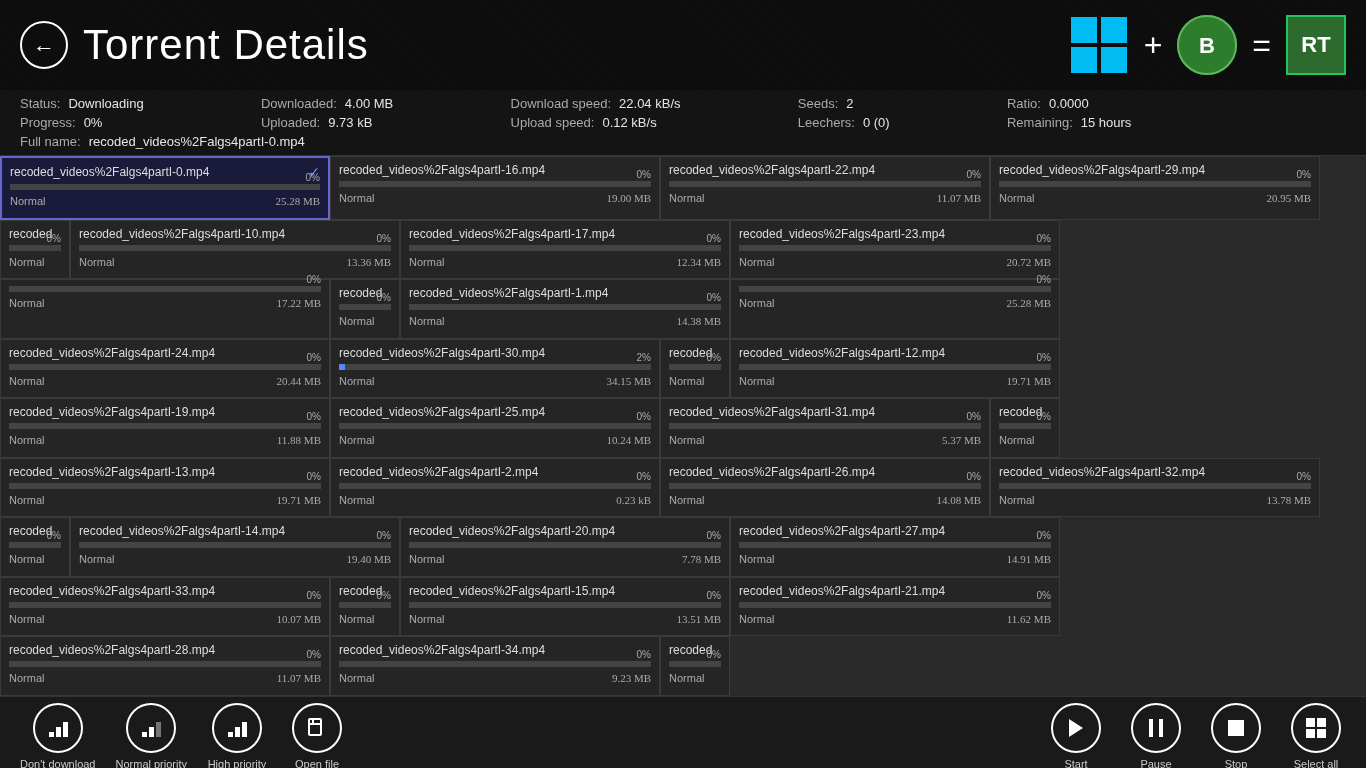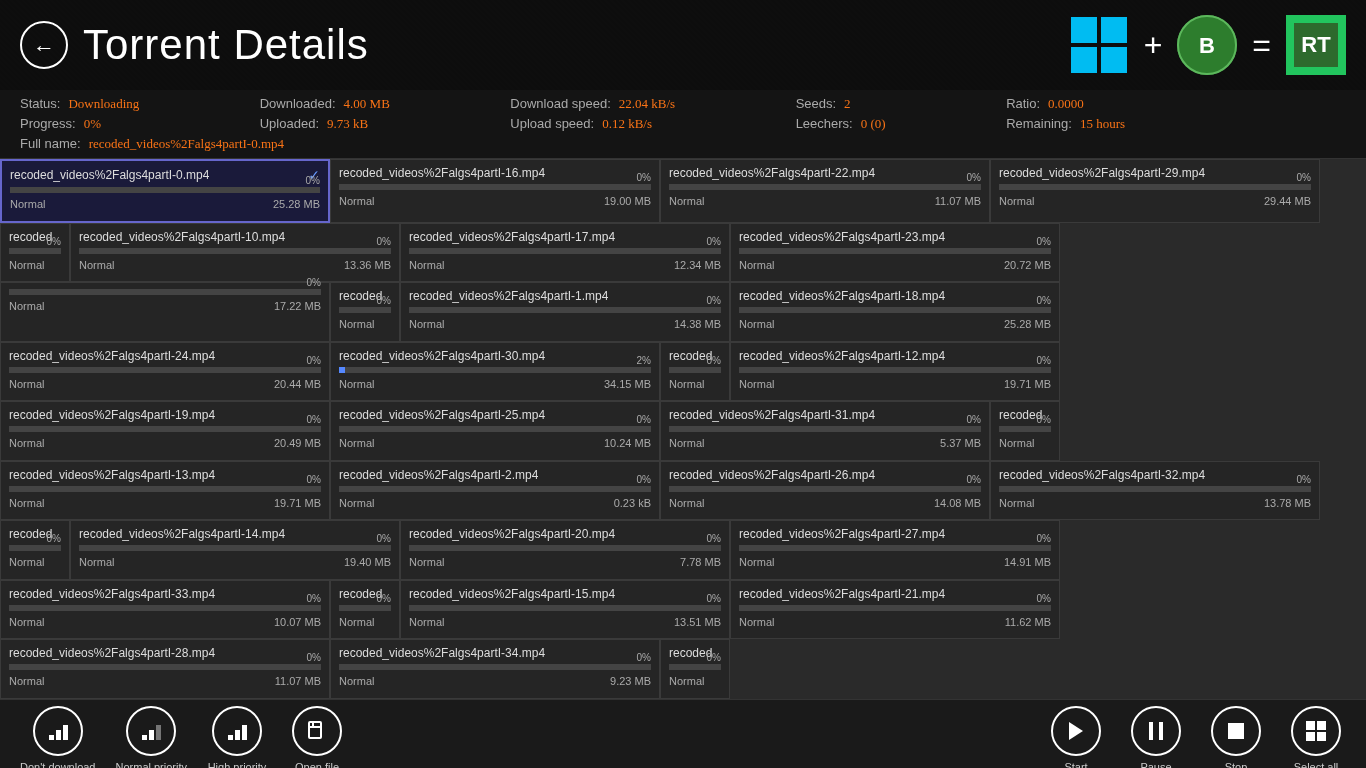--- a/index.html
+++ b/index.html
@@ -81,21 +81,21 @@
     }
     .torrent-text {
       font-size: 36px;
       font-weight: 900;
       letter-spacing: 3px;
     }
     .rt-logo {
       width: 60px;
       height: 60px;
       background: #2d6a2d;
-      border: 8px solid #22c55e;
+      border: 2px solid #22c55e;
       display: flex;
       align-items: center;
       justify-content: center;
       font-size: 22px;
       font-weight: bold;
       color: #fff;
     }
 
     
     .status-bar {
@@ -108,22 +108,21 @@
       border-bottom: 1px solid #333;
     }
     .status-item {
       display: flex;
       gap: 8px;
     }
     .status-label {
       color: #aaa;
     }
     .status-value {
-      color: #f97316;
-      font-family: Liberation Serif, serif;
+      color: #e5e5e5;
     }
     .status-fullname {
       grid-column: 1 / 4;
       display: flex;
       gap: 8px;
     }
 
     
     .files-container {
       display: flex;
@@ -191,20 +190,21 @@
       font-size: 11px;
       color: #999;
       margin-top: 5px;
     }
     .priority-label {
       color: #aaa;
     }
     .file-size {
       color: #aaa;
       text-align: left;
+      font-family: Liberation Serif, serif;
     }
 
     
     .file-cell.last-col {
       width: 70px;
       min-width: 70px;
       overflow: hidden;
     }
 
     
@@ -389,21 +389,21 @@
     <div class="file-cell">
       <div class="file-name">
         <span class="file-name-text">recoded_videos%2Falgs4partI-29.mp4</span>
       </div>
       <div class="progress-bar-container">
         <div class="progress-bar-fill" style="width: 0%;"></div>
         <span class="progress-text">0%</span>
       </div>
       <div class="file-meta">
         <span class="priority-label">Normal</span>
-        <span class="file-size">29.44 MB</span>
+        <span class="file-size">20.95 MB</span>
       </div>
     </div>
     <div class="file-cell last-col">
       <div class="file-name">
         <span class="file-name-text">recoded</span>
       </div>
       <div class="progress-bar-container">
         <div class="progress-bar-fill" style="width: 0%;"></div>
         <span class="progress-text">0%</span>
       </div>
@@ -481,23 +481,20 @@
       <div class="progress-bar-container">
         <div class="progress-bar-fill" style="width: 0%;"></div>
         <span class="progress-text">0%</span>
       </div>
       <div class="file-meta">
         <span class="priority-label">Normal</span>
         <span class="file-size">14.38 MB</span>
       </div>
     </div>
     <div class="file-cell">
-      <div class="file-name">
-        <span class="file-name-text">recoded_videos%2Falgs4partI-18.mp4</span>
-      </div>
       <div class="progress-bar-container">
         <div class="progress-bar-fill" style="width: 0%;"></div>
         <span class="progress-text">0%</span>
       </div>
       <div class="file-meta">
         <span class="priority-label">Normal</span>
         <span class="file-size">25.28 MB</span>
       </div>
     </div>
     <div class="file-cell">
@@ -555,21 +552,21 @@
     <div class="file-cell">
       <div class="file-name">
         <span class="file-name-text">recoded_videos%2Falgs4partI-19.mp4</span>
       </div>
       <div class="progress-bar-container">
         <div class="progress-bar-fill" style="width: 0%;"></div>
         <span class="progress-text">0%</span>
       </div>
       <div class="file-meta">
         <span class="priority-label">Normal</span>
-        <span class="file-size">20.49 MB</span>
+        <span class="file-size">11.88 MB</span>
       </div>
     </div>
     <div class="file-cell">
       <div class="file-name">
         <span class="file-name-text">recoded_videos%2Falgs4partI-25.mp4</span>
       </div>
       <div class="progress-bar-container">
         <div class="progress-bar-fill" style="width: 0%;"></div>
         <span class="progress-text">0%</span>
       </div>

